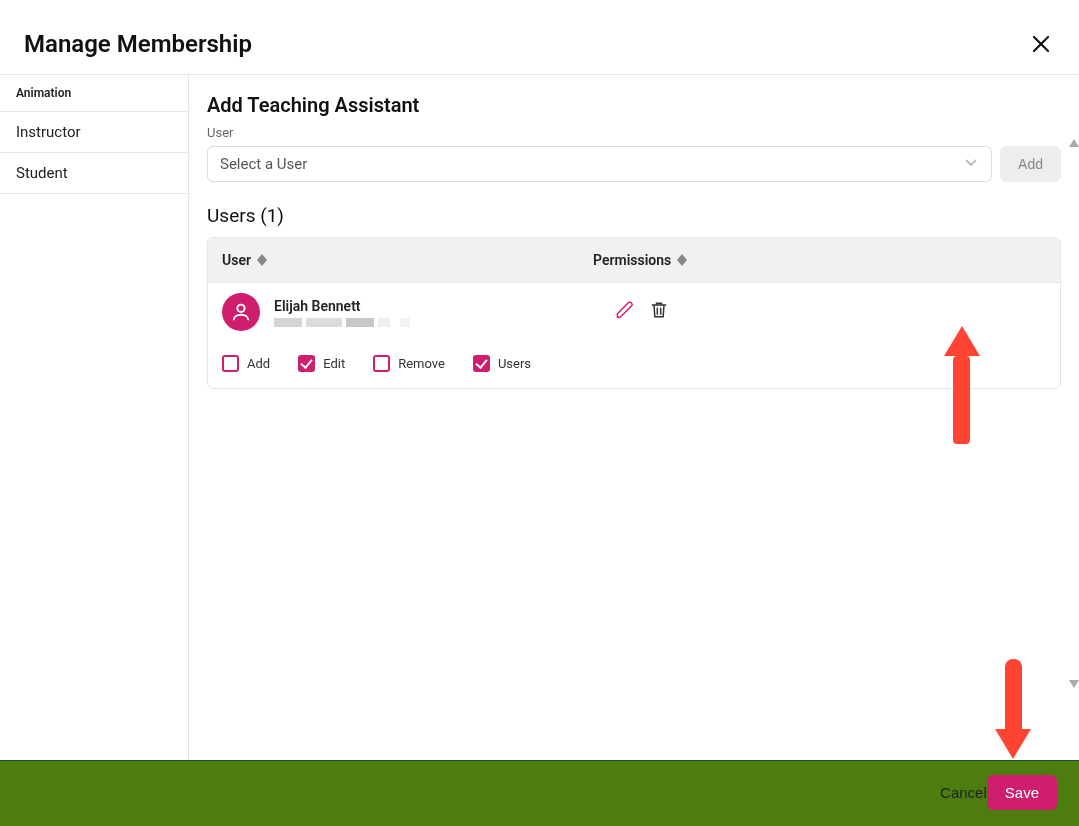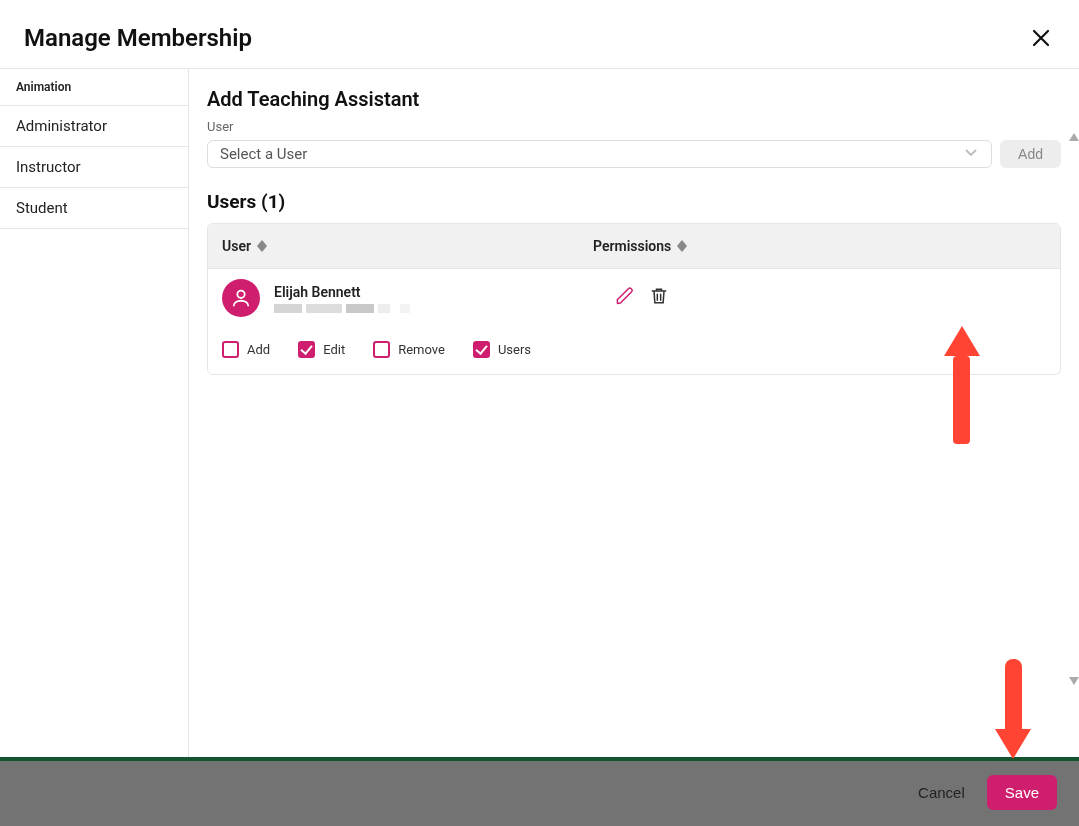--- a/index.html
+++ b/index.html
@@ -13,21 +13,21 @@
     }
     .dialog {
       width: 1079px;
       height: 826px;
       display: flex;
       flex-direction: column;
       border-radius: 8px;
       position: relative;
     }
     .dialog-header {
-      padding: 24px 24px 16px 24px;
+      padding: 30px 24px 16px 24px;
       display: flex;
       justify-content: space-between;
       align-items: center;
       border-bottom: 1px solid #e5e5e5;
     }
     .dialog-title {
       font-size: 24px;
       font-weight: 600;
       color: #111;
     }
@@ -89,42 +89,42 @@
     .select-row {
       display: flex;
       gap: 8px;
       align-items: stretch;
       margin-bottom: 22px;
     }
     .select-wrap {
       flex: 1;
       border: 1px solid #ddd;
       border-radius: 6px;
-      height: 28px;
+      height: 36px;
       display: flex;
       align-items: center;
       justify-content: space-between;
       padding: 0 12px;
       cursor: pointer;
       background: #fff;
     }
     .select-placeholder { color: #555; font-size: 15px; }
     .chevron { color: #bbb; }
     .add-btn {
       background: #ededed;
       color: #888;
       border: none;
       border-radius: 6px;
       padding: 0 18px;
       font-size: 14px;
       cursor: default;
     }
     .users-section-title {
       font-size: 19px;
-      font-weight: 700;
+      font-weight: 400;
       color: #111;
       margin-bottom: 10px;
     }
     .table {
       border: 1px solid #e5e5e5;
       border-radius: 6px;
       overflow: hidden;
     }
     .table-header {
       display: flex;
@@ -180,27 +180,26 @@
       display:inline-flex; align-items:center; justify-content:center;
       background:#fff; flex-shrink:0;
     }
     .checkbox.checked { background:#d01e6e; }
     .checkbox.checked::after {
       content:""; width:5px; height:9px; border:solid #fff; border-width:0 2px 2px 0;
       transform: rotate(40deg); margin-top:-2px;
     }
     .perm-label { font-size:13px; color:#333; }
     .dialog-footer {
-      border-top: 4px solid #14532d;
+      border-top: 1px solid #14532d;
       padding: 14px 22px 16px;
       display:flex;
       justify-content:flex-end;
-      gap: 22px;
       align-items:center;
-      background:#737373;
+      background:#4d7c0f;
     }
     .cancel-btn { font-size:15px; color:#222; cursor:pointer; background:none; border:none; }
     .save-btn {
       background:#d01e6e; color:#fff; border:none; border-radius:6px;
       padding: 9px 18px; font-size:15px; cursor:pointer;
     }
     .scrollbar {
       position:absolute; right:2px; top:63px; bottom:70px; width:8px;
     }
     .scrollbar-up { position:absolute; top:0; left:0; color:#999; font-size:10px;}
@@ -245,21 +244,20 @@
       <svg width="18" height="18" viewBox="0 0 18 18">
           <path d="M2 2 L16 16 M16 2 L2 16" stroke="#111" stroke-width="2.2" stroke-linecap="round"></path>
         </svg>
     </div>
   </div>
 
   <div class="dialog-body">
 
     <div class="sidebar">
       <div class="sidebar-item header">Animation</div>
-      <div class="sidebar-item">Administrator</div>
       <div class="sidebar-item">Instructor</div>
       <div class="sidebar-item">Student</div>
     </div>
 
     <div class="main">
       <div class="section-title">Add Teaching Assistant</div>
       <div class="field-label">User</div>
       <div class="select-row">
         <div class="select-wrap">
           <span class="select-placeholder">Select a User</span>

